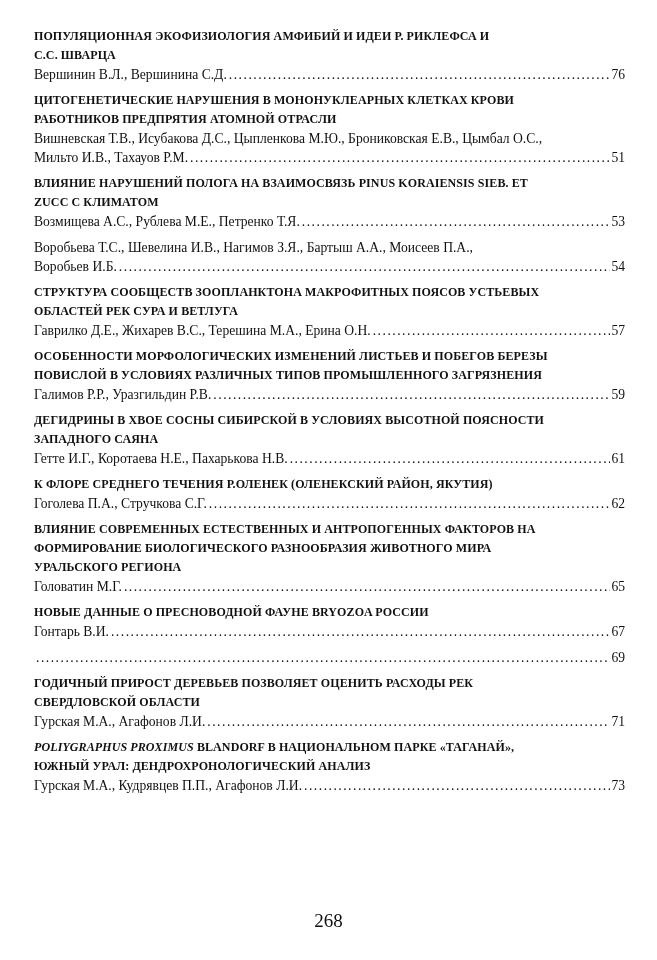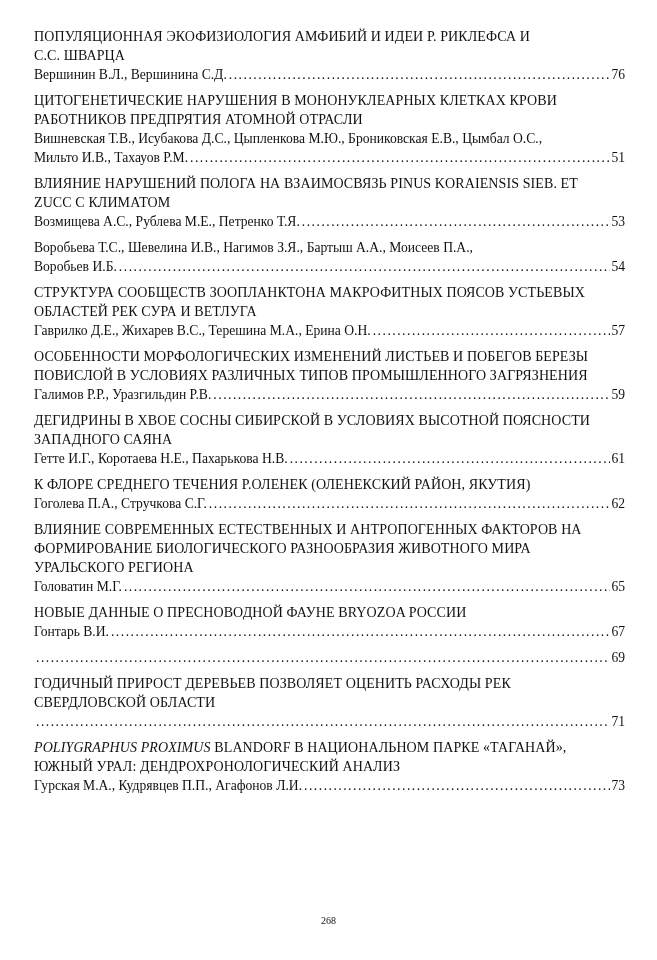--- a/index.html
+++ b/index.html
@@ -16,22 +16,22 @@
     box-sizing: border-box;
     padding: 27px 32px 0 34px;
     font-family: "Liberation Serif", serif;
     color: #111111;
     overflow: hidden;
   }
   .toc-entry {
     margin-bottom: 7px;
   }
   .entry-title {
-    font-weight: normal;
-    font-size: 14px;
+    font-weight: bold;
+    font-size: 12px;
     line-height: 19px;
     white-space: pre-line;
     letter-spacing: 0.1px;
   }
   .entry-title i {
     font-style: italic;
   }
   .author-line {
     display: flex;
     align-items: flex-end;
@@ -52,21 +52,21 @@
   .pagenum {
     flex: 0 0 auto;
     white-space: nowrap;
   }
   .footer-pagenum {
     position: absolute;
     left: 0;
     bottom: 30px;
     width: 100%;
     text-align: center;
-    font-size: 10px;
+    font-size: 19px;
     line-height: 19px;
   }
 </style>
 </head>
 <body>
 
 <div class="page">
   <div>
   <div class="toc-entry">
     <div class="entry-title">ПОПУЛЯЦИОННАЯ ЭКОФИЗИОЛОГИЯ АМФИБИЙ И ИДЕИ Р. РИКЛЕФСА И
@@ -194,20 +194,21 @@
             <span class="pagenum">69</span>
           </div>
         </div>
   </div>
 
   <div class="toc-entry">
     <div class="entry-title">ГОДИЧНЫЙ ПРИРОСТ ДЕРЕВЬЕВ ПОЗВОЛЯЕТ ОЦЕНИТЬ РАСХОДЫ РЕК
 СВЕРДЛОВСКОЙ ОБЛАСТИ</div>
     <div class="entry-authors">
           <div class="author-line">
+            <span class="author-text">Гурская М.А., Агафонов Л.И.</span>
             <span class="leader">............................................................................................................................................................................................................................................................................................................</span>
             <span class="pagenum">71</span>
           </div>
         </div>
   </div>
 
   <div class="toc-entry">
     <div class="entry-title"><i>POLIYGRAPHUS PROXIMUS</i> BLANDORF В НАЦИОНАЛЬНОМ ПАРКЕ «ТАГАНАЙ»,
 ЮЖНЫЙ УРАЛ: ДЕНДРОХРОНОЛОГИЧЕСКИЙ АНАЛИЗ</div>
     <div class="entry-authors">

